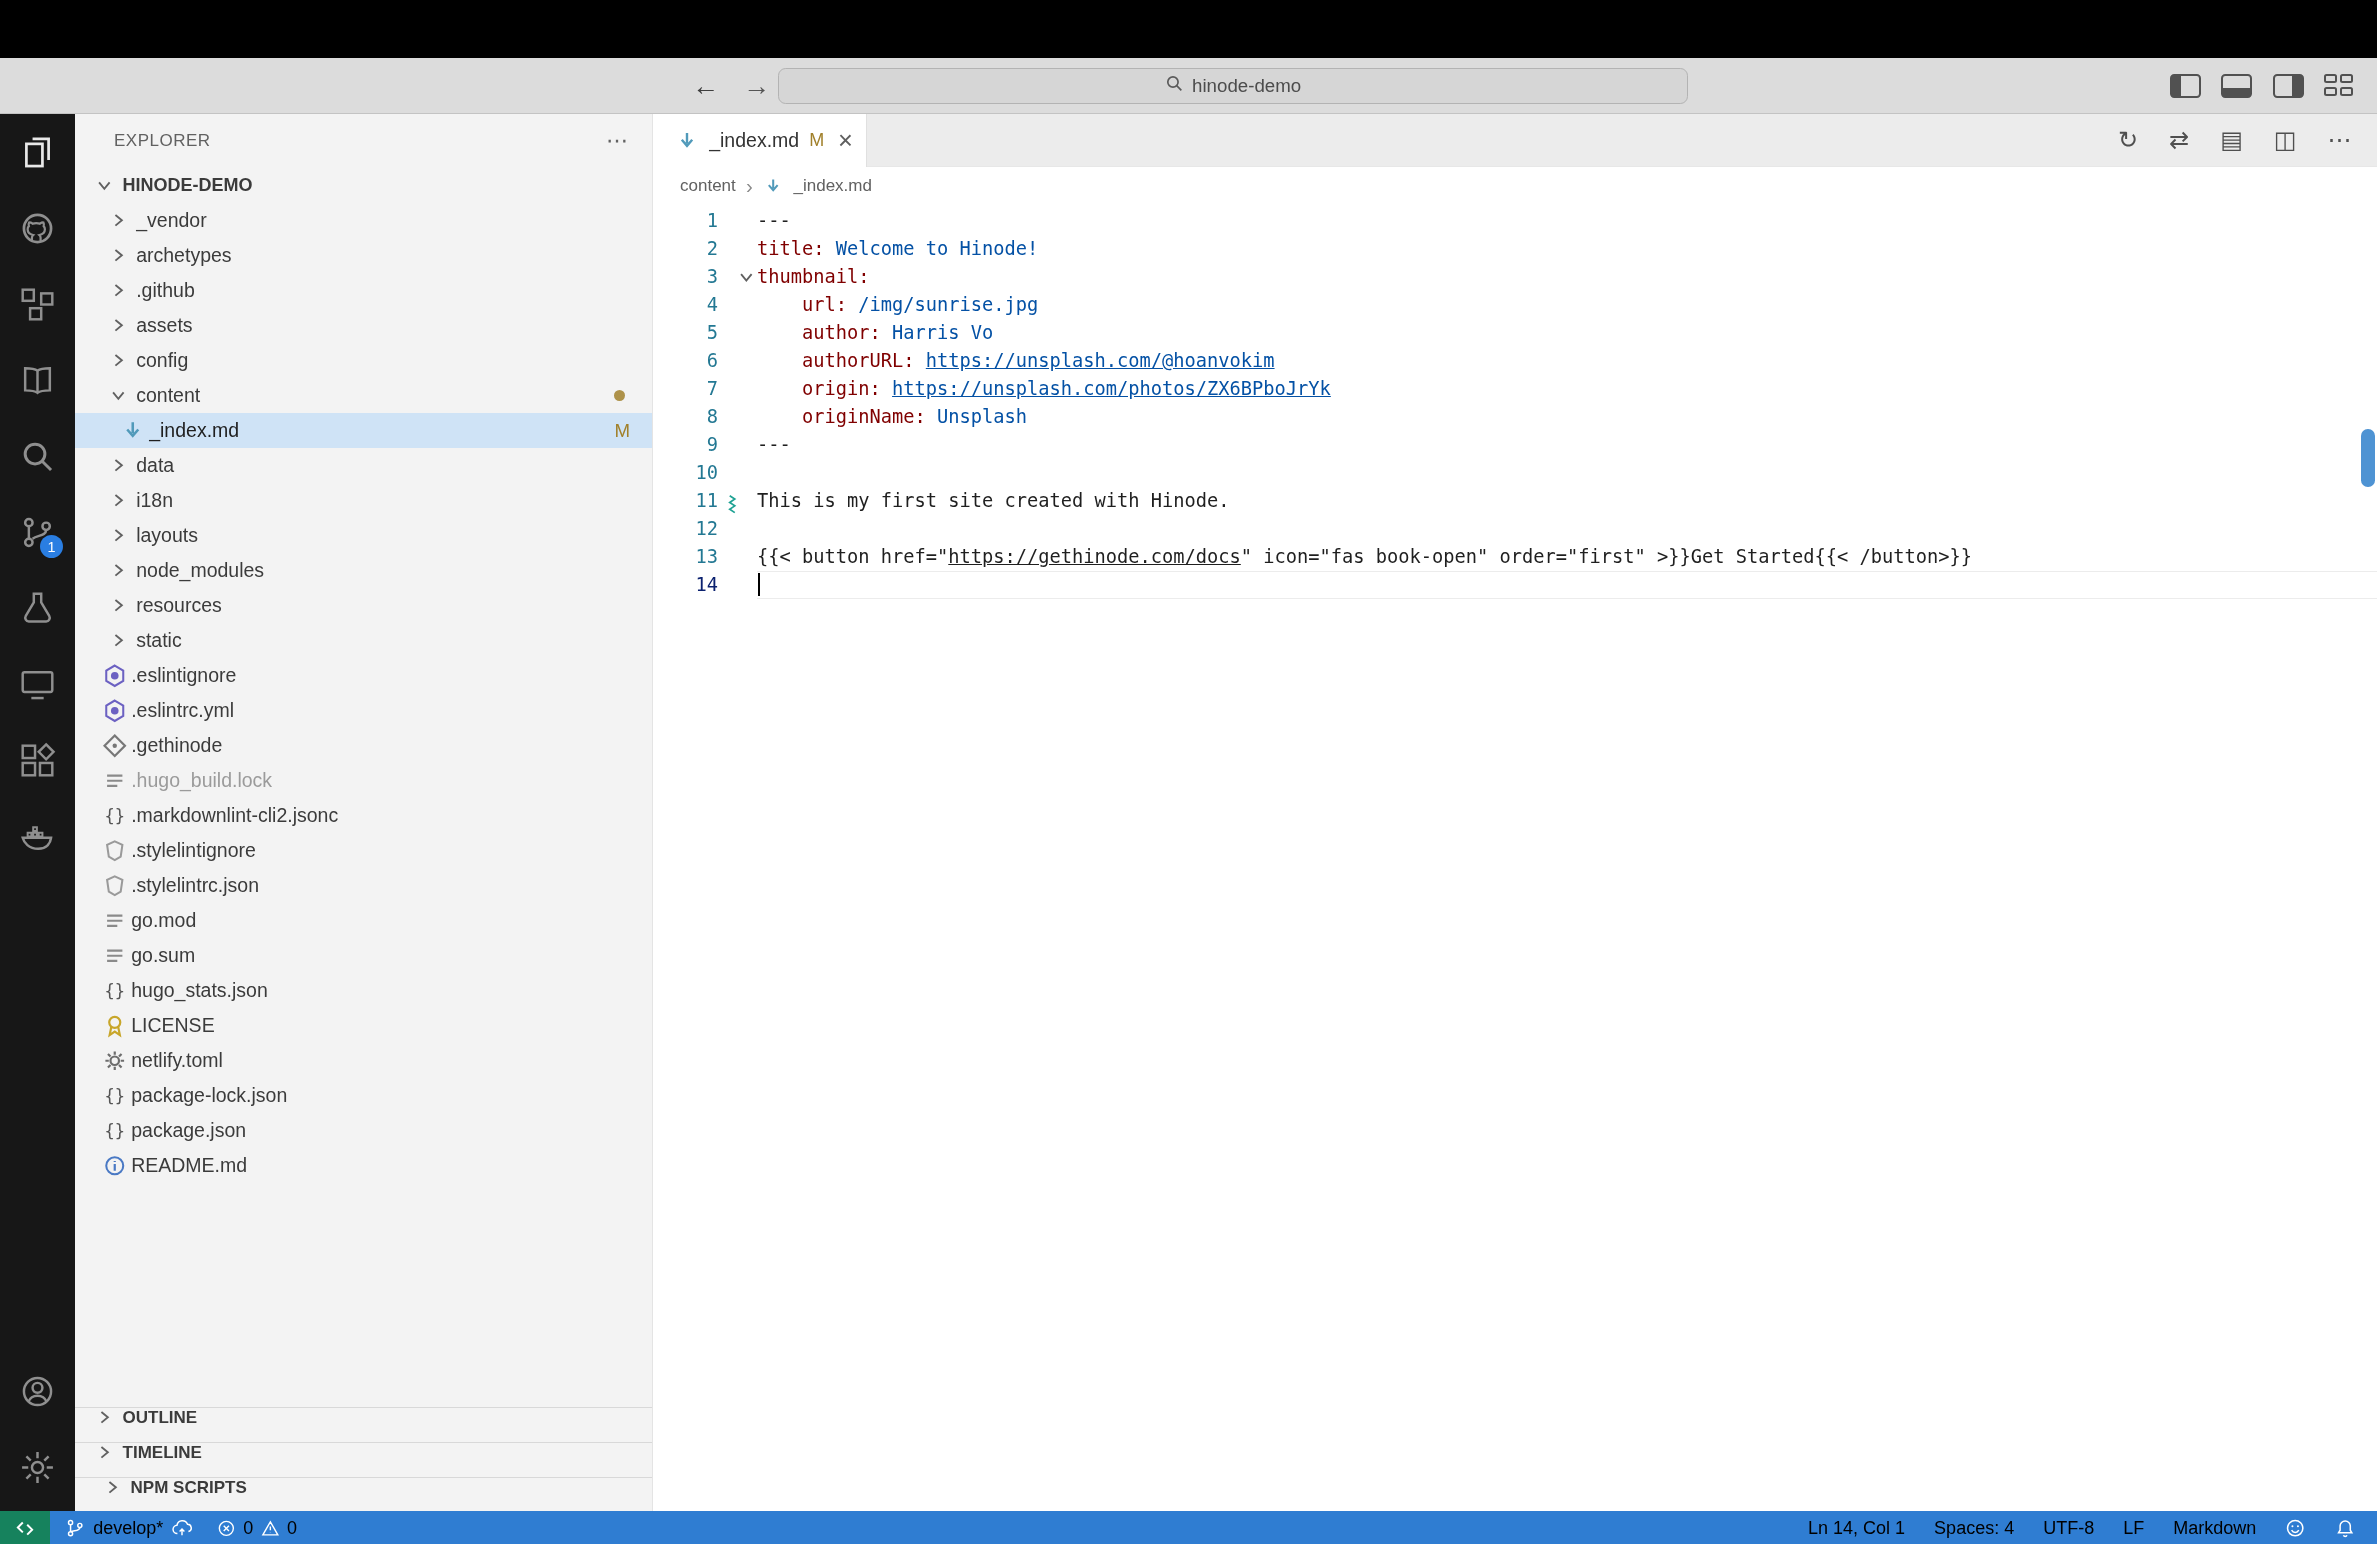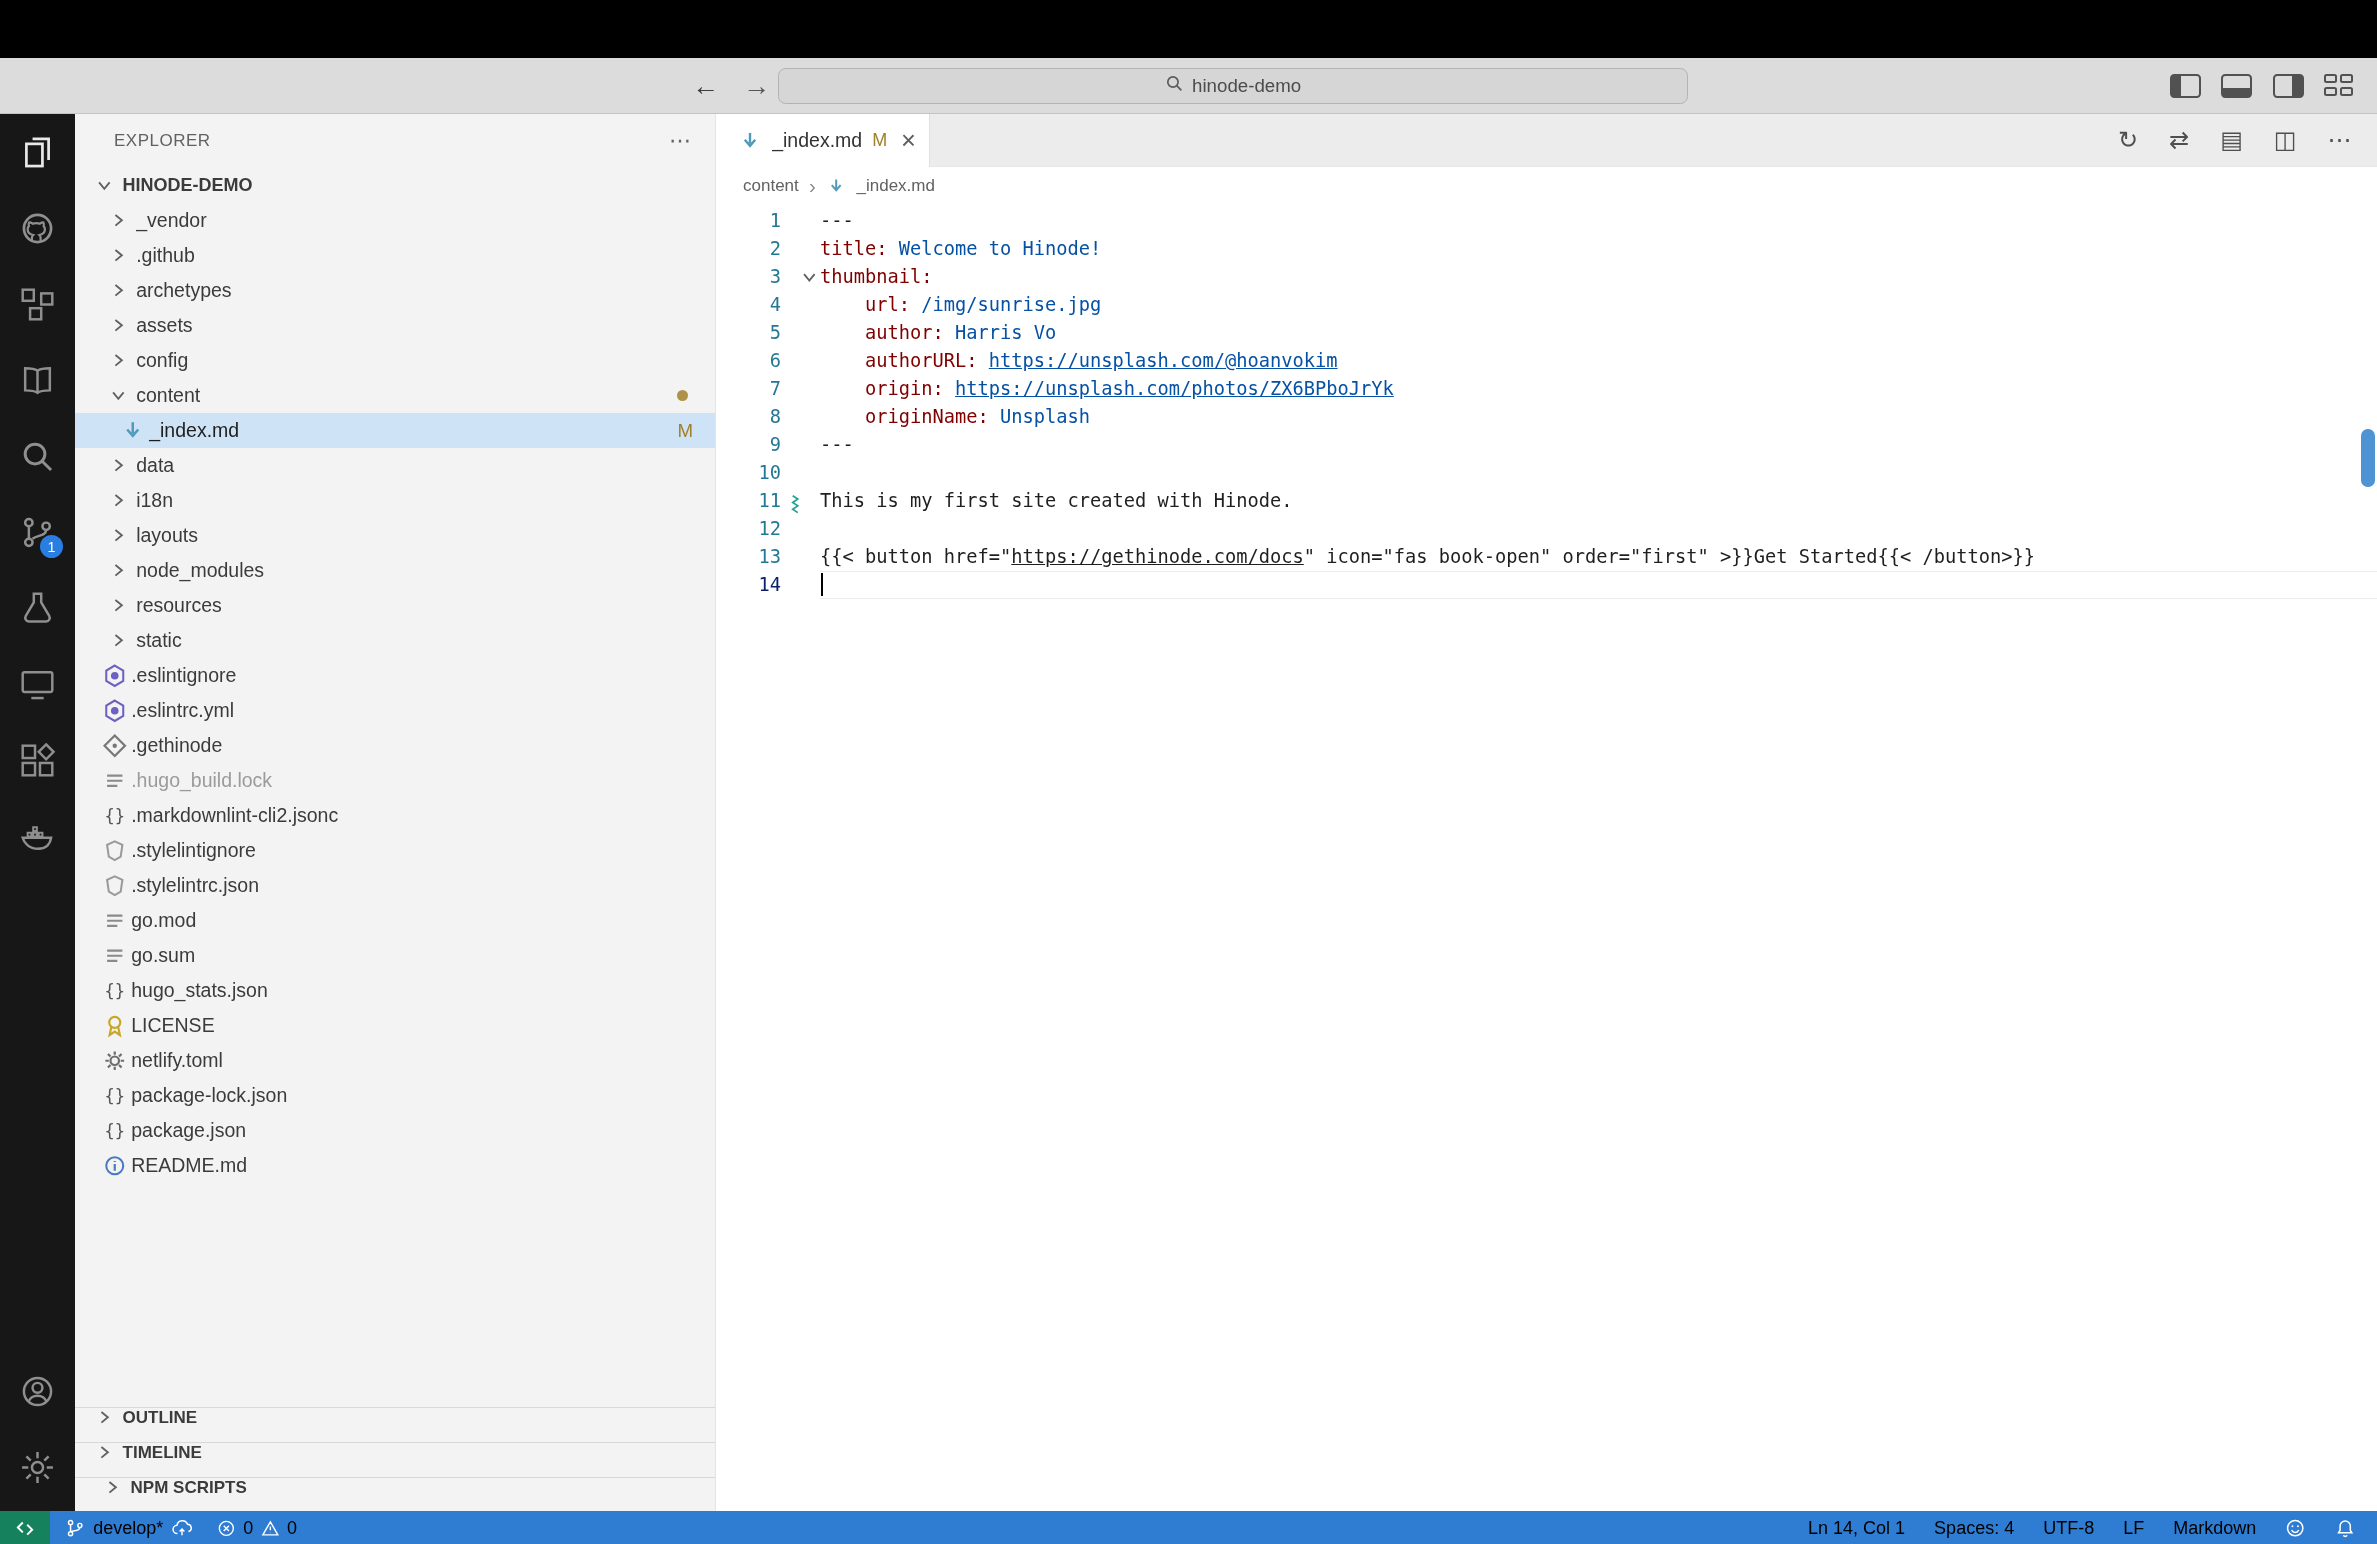--- a/index.html
+++ b/index.html
@@ -26,21 +26,21 @@
   
   .activitybar { width:75px; background:#171717; display:flex; flex-direction:column; position:relative; flex:none; }
   .ab-group { display:flex; flex-direction:column; }
   .ab-group.bottom { margin-top:auto; padding-bottom:5.1px; }
   .ab-item { width:75px; height:76px; display:flex; align-items:center; justify-content:center; color:#8f8f8f; position:relative; cursor:pointer; }
   .ab-item.active { color:#e8e8e8; }
   .ab-item svg { width:37px; height:37px; display:block; }
   .ab-badge { position:absolute; right:12px; bottom:12px; min-width:23px; height:23px; padding:0 3.4px; border-radius:12px; background:#2a7ee2; color:#fff; font-size:14.4px; display:flex; align-items:center; justify-content:center; }
 
   
-  .sidebar { width:641px; background:#f3f3f3; position:relative; border-right:0.8px solid #e4e4e4; flex:none; overflow:hidden; }
+  .sidebar { width:578px; background:#f3f3f3; position:relative; border-right:0.8px solid #e4e4e4; flex:none; overflow:hidden; }
   .sb-header { position:absolute; top:0; left:0; right:0; height:54px; display:flex; align-items:center; padding-left:39px; color:#616161; font-size:17px; letter-spacing:0.5px; }
   .sb-more { position:absolute; right:24px; font-size:22px; color:#616161; cursor:pointer; letter-spacing:0; }
   .trow { height:35px; display:flex; align-items:center; position:relative; color:#3b3b3b; font-size:19.5px; cursor:pointer; }
   .trow.root { position:absolute; top:54px; left:0; right:0; font-weight:bold; font-size:18px; }
   .trow.root .twist { margin-left:20.4px; }
   .trow.selected { background:#cfe3f6; color:#1f1f1f; }
   #tree { position:absolute; top:89px; left:0; right:0; }
   .twist { width:18.7px; height:18.7px; margin-left:34px; margin-right:8.5px; display:flex; align-items:center; justify-content:center; flex:none; }
   .twist svg { display:block; }
   .twist.open svg { transform:rotate(90deg); }
@@ -232,29 +232,29 @@
             </svg>
           </span>
           <span class="tlabel">_vendor</span>
         </div>
         <div class="trow">
           <span class="twist">
             <svg viewBox="0 0 16 16" width="18.7" height="18.7">
               <path d="M5.5 3.5 11 8l-5.5 4.5" fill="none" stroke="#616161" stroke-width="1.6"></path>
             </svg>
           </span>
+          <span class="tlabel">archetypes</span>
+        </div>
+        <div class="trow">
+          <span class="twist">
+            <svg viewBox="0 0 16 16" width="18.7" height="18.7">
+              <path d="M5.5 3.5 11 8l-5.5 4.5" fill="none" stroke="#616161" stroke-width="1.6"></path>
+            </svg>
+          </span>
           <span class="tlabel">.github</span>
-        </div>
-        <div class="trow">
-          <span class="twist">
-            <svg viewBox="0 0 16 16" width="18.7" height="18.7">
-              <path d="M5.5 3.5 11 8l-5.5 4.5" fill="none" stroke="#616161" stroke-width="1.6"></path>
-            </svg>
-          </span>
-          <span class="tlabel">archetypes</span>
         </div>
         <div class="trow">
           <span class="twist">
             <svg viewBox="0 0 16 16" width="18.7" height="18.7">
               <path d="M5.5 3.5 11 8l-5.5 4.5" fill="none" stroke="#616161" stroke-width="1.6"></path>
             </svg>
           </span>
           <span class="tlabel">assets</span>
         </div>
         <div class="trow">

